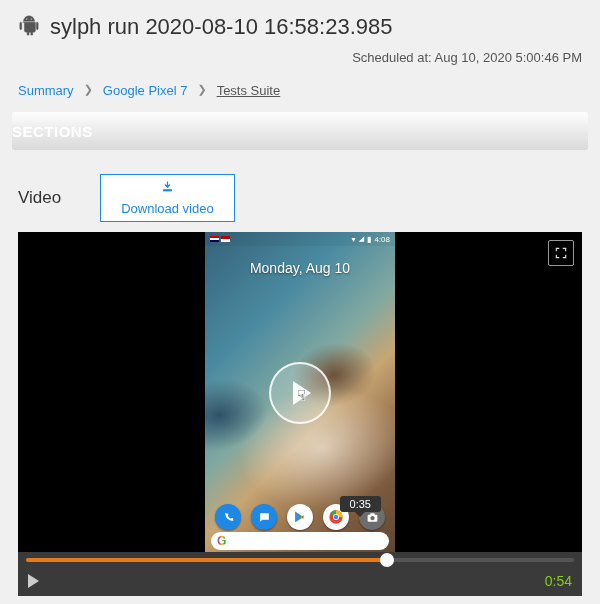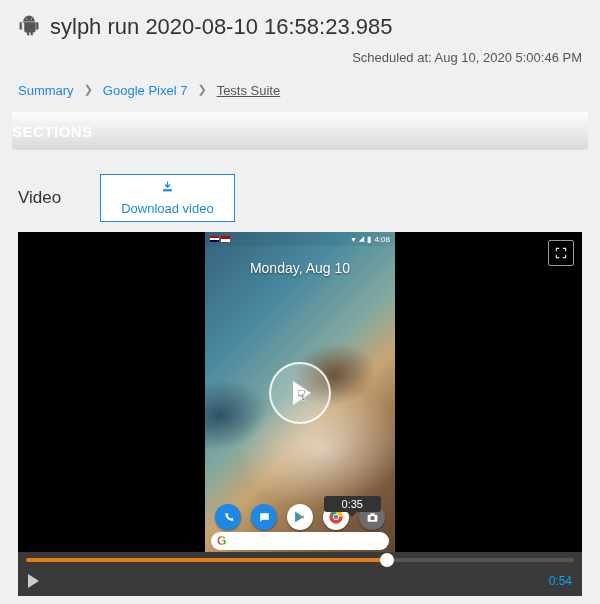--- a/index.html
+++ b/index.html
@@ -215,21 +215,21 @@
     background-clip: text;
     color: transparent;
   }
   .tooltip {
     position: absolute;
     bottom: 40px;
     right: 14px;
     background: #333;
     color: #fff;
     font-size: 11px;
-    padding: 2px 18px;
+    padding: 2px 10px;
     border-radius: 3px;
     z-index: 8;
   }
   .tooltip::after {
     content: "";
     position: absolute;
     bottom: -5px; left: 50%;
     margin-left: -5px;
     border-top: 5px solid #333;
     border-left: 5px solid transparent;
@@ -277,21 +277,21 @@
     gap: 12px;
   }
   .play-small {
     width: 0; height: 0;
     border-top: 7px solid transparent;
     border-bottom: 7px solid transparent;
     border-left: 11px solid #ccc;
     cursor: pointer;
   }
   .ctrl-spacer { flex: 1; }
-  .duration { color: #0ea5e9; font-size: 12px; }
+  .duration { color: #84cc16; font-size: 14px; }
 </style>
 </head>
 <body>
 
 <div class="page-title-row">
   <span class="android-icon">
     <svg width="22" height="22" viewBox="0 0 24 24" fill="#555">
       <path d="M6 8a6 6 0 0112 0H6zm-1 1h14v9a2 2 0 01-2 2h-1v3h-2v-3h-2v3H10v-3H9a2 2 0 01-2-2V9H5zm-2 0a1 1 0 011 1v6a1 1 0 01-2 0v-6a1 1 0 011-1zm18 0a1 1 0 011 1v6a1 1 0 01-2 0v-6a1 1 0 011-1zM8 3l1.3 2M16 3l-1.3 2" stroke="#555" stroke-width="0.5"></path>
       <circle cx="9.5" cy="5.5" r="0.7" fill="#f0f0f0"></circle>
       <circle cx="14.5" cy="5.5" r="0.7" fill="#f0f0f0"></circle>

